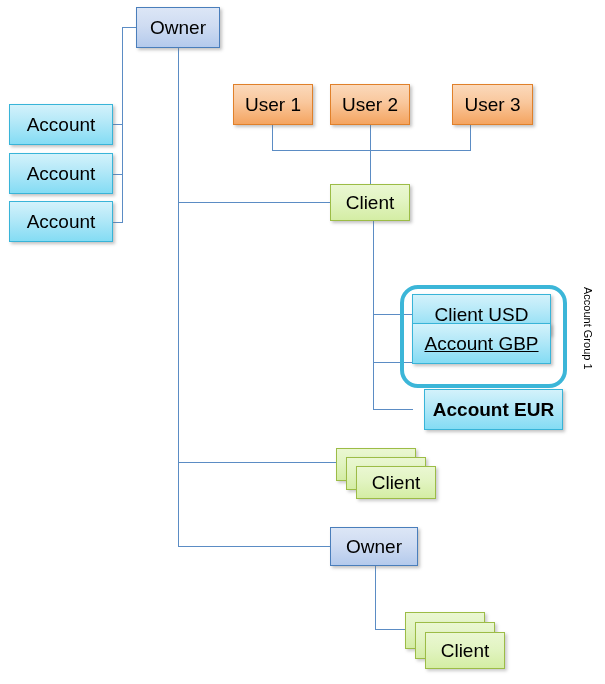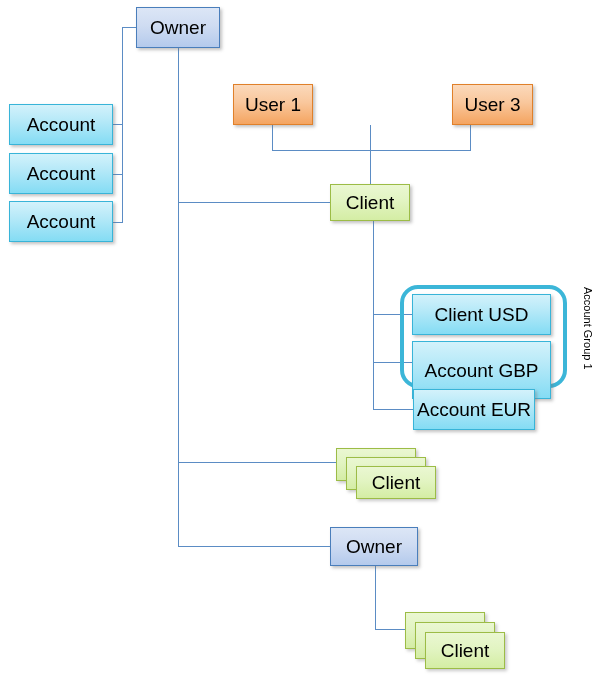--- a/index.html
+++ b/index.html
@@ -152,35 +152,38 @@
   <div class="node n-account" style="left:9px; top:153px; width:104px; height:41px;">
     <span class="label">Account</span>
   </div>
   <div class="node n-account" style="left:9px; top:201px; width:104px; height:41px;">
     <span class="label">Account</span>
   </div>
 
   <div class="node n-user" style="left:233px; top:84px; width:80px; height:41px;">
     <span class="label">User 1</span>
   </div>
+  <div class="node n-user" style="left:330px; top:84px; width:80px; height:41px;">
+    <span class="label">User 2</span>
+  </div>
   <div class="node n-user" style="left:452px; top:84px; width:81px; height:41px;">
     <span class="label">User 3</span>
   </div>
 
   <div class="node n-client" style="left:330px; top:184px; width:80px; height:37px;">
     <span class="label">Client</span>
   </div>
 
   <div class="node n-account" style="left:412px; top:294px; width:139px; height:41px;">
     <span class="label">Client USD</span>
   </div>
-  <div class="node n-account" style="left:412px; top:341px; width:139px; height:58px;">
+  <div class="node n-account" style="left:412px; top:323px; width:139px; height:41px;text-decoration:underline;">
     <span class="label">Account GBP</span>
   </div>
-  <div class="node n-account" style="left:413px; top:389px; width:122px; height:41px;">
+  <div class="node n-account" style="left:424px; top:389px; width:139px; height:41px;font-weight:bold;">
     <span class="label">Account EUR</span>
   </div>
 
   <div class="stack" style="left:336px; top:448px; width:100px; height:52px;">
     <div class="card" style="left:0px; top:0px; width:80px; height:33px;"></div>
     <div class="card" style="left:10px; top:9px; width:80px; height:33px;"></div>
     <div class="card front" style="left:20px; top:18px; width:80px; height:33px;">
       <span class="label">Client</span>
     </div>
   </div>

